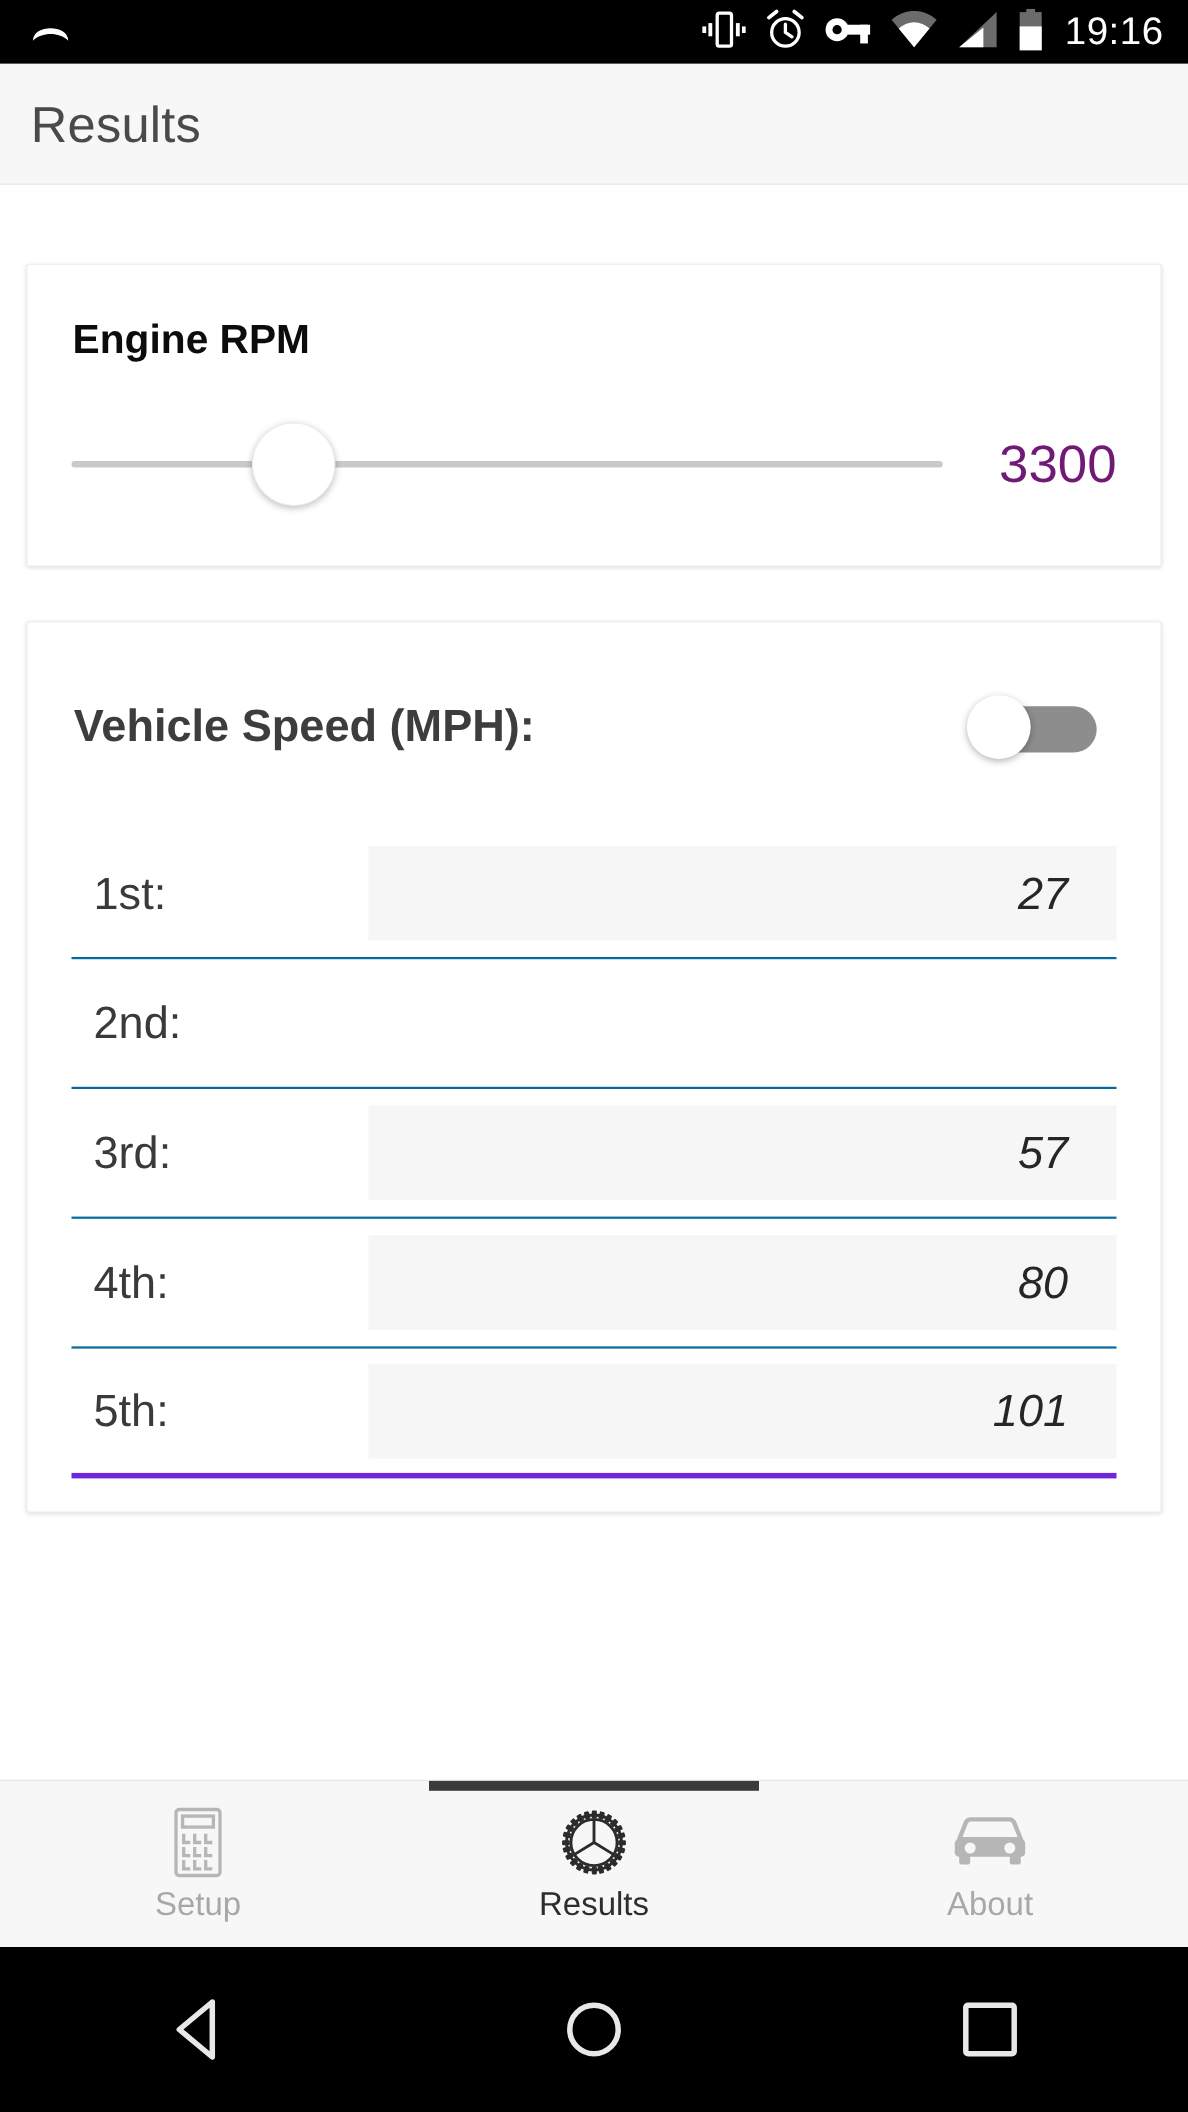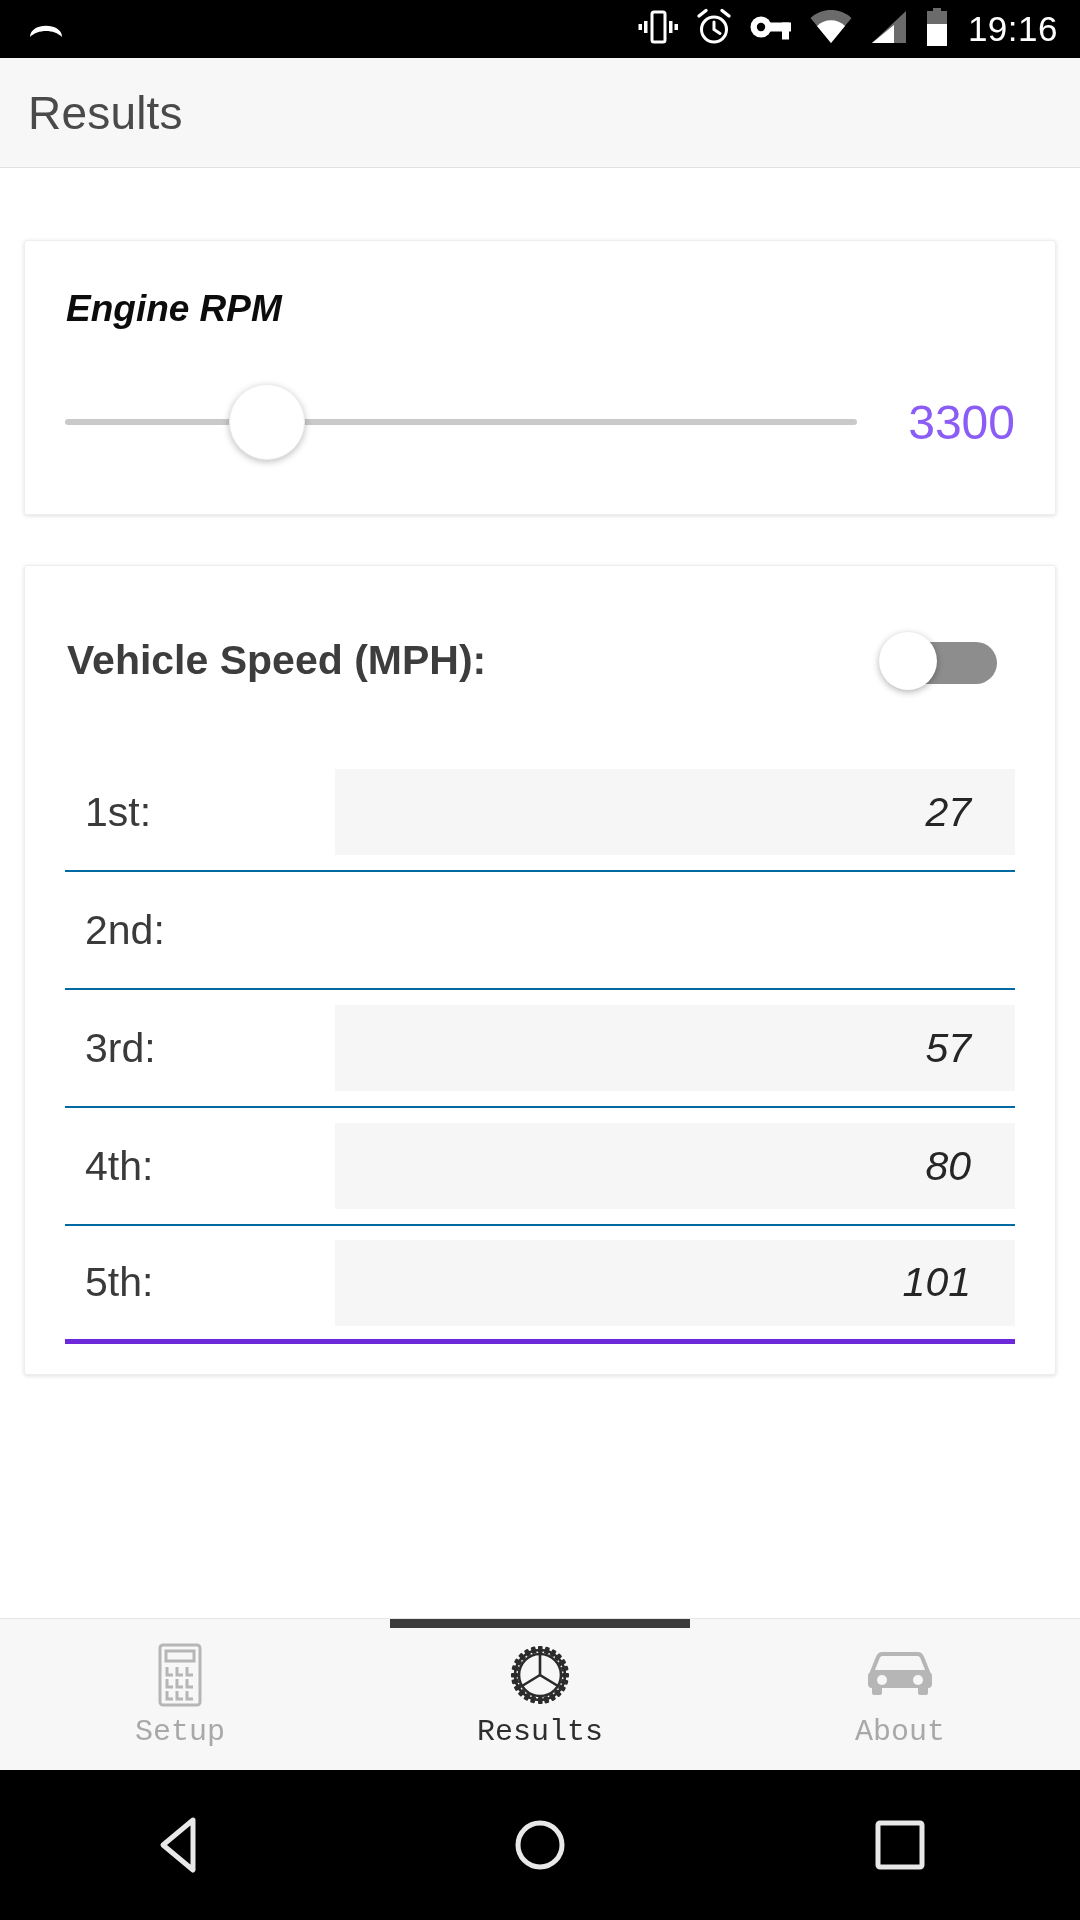--- a/index.html
+++ b/index.html
@@ -35,32 +35,32 @@
   .content { flex:1 1 auto; background:#ffffff; position:relative; overflow:hidden; padding:0 24px; }
 
   .card {
     background:#ffffff;
     border:1px solid #eeeeee;
     border-radius:3px;
     box-shadow:0 1px 4px rgba(0,0,0,0.13);
     margin-top:0;
   }
   .card.rpm { margin-top:72px; height:275px; padding:0 40px; display:flex; flex-direction:column; justify-content:flex-start; }
-  .rpm-title { font-size:37px; font-weight:bold; color:#0c0c0c; margin-top:47px; margin-left:1px;font-style:italic; }
+  .rpm-title { font-size:37px; font-weight:bold; color:#0c0c0c; margin-top:47px; margin-left:1px; }
 
   .slider-row { display:flex; align-items:center; margin-top:62px; }
   .slider-wrap { position:relative; flex:1 1 auto; height:60px; display:flex; align-items:center; margin-right:10px; }
   .slider-track { position:absolute; left:0; right:0; height:6px; background:#c9c9c9; border-radius:3px; }
   .slider-thumb {
     position:absolute; left:25.5%; transform:translateX(-50%);
     width:76px; height:76px; border-radius:50%;
     background:#ffffff; border:1px solid #ededed;
     box-shadow:0 2px 7px rgba(0,0,0,0.26);
   }
-  .rpm-value { font-size:48px; color:#8b5cf6; min-width:148px; text-align:right; }
+  .rpm-value { font-size:48px; color:#701a75; min-width:148px; text-align:right; }
 
   .card.speed { margin-top:50px; padding:0 40px 0 40px; height:810px; overflow:hidden; }
 
   .speed-head { display:flex; align-items:center; justify-content:space-between; height:188px; padding:0 2px; }
   .speed-label { font-size:41px; font-weight:bold; color:#3d3d3d; }
 
   .toggle { position:relative; width:118px; height:56px; flex:0 0 auto; margin-right:16px; }
   .toggle-track {
     position:absolute; right:0; top:10px; width:96px; height:42px;
     background:#8d8d8d; border-radius:21px;
@@ -78,21 +78,21 @@
     display:flex; align-items:center; justify-content:flex-end;
     padding-right:44px; font-size:41px; color:#262626;font-style:italic;
   }
 
   
   .tabbar {
     height:152px; background:#f7f7f7; flex:0 0 auto;
     display:flex; align-items:stretch; border-top:1px solid #e6e6e6;
     position:relative; z-index:5;
   }
-  .tab { flex:1 1 0; display:flex; flex-direction:column; align-items:center; justify-content:center; position:relative;font-family:Liberation Mono, monospace; }
+  .tab { flex:1 1 0; display:flex; flex-direction:column; align-items:center; justify-content:center; position:relative; }
   .tab .indicator { position:absolute; top:0; left:50%; transform:translateX(-50%); width:300px; height:9px; background:#3b3b3b; }
   .tab-icon { height:68px; display:flex; align-items:center; justify-content:center; margin-bottom:6px; }
   .tab-label { font-size:30px; }
   .tab.active .tab-label { color:#2e2e2e; }
   .tab.inactive .tab-label { color:#a8a8a8; }
 
   
   .navbar { height:150px; background:#000000; flex:0 0 auto; display:flex; align-items:center; justify-content:space-around; }
   .nav-btn { width:140px; height:100px; display:flex; align-items:center; justify-content:center; }
 </style>

